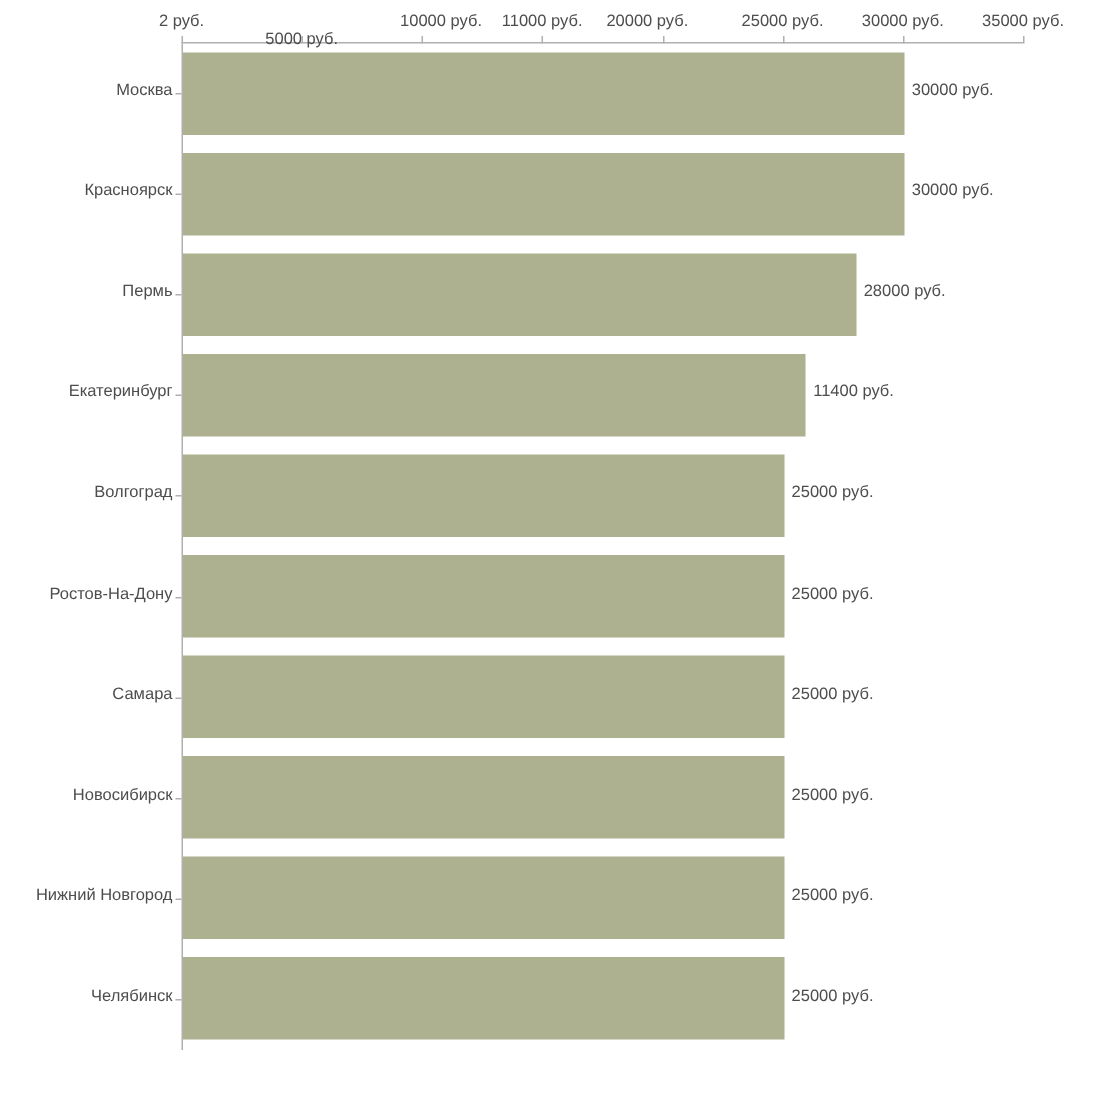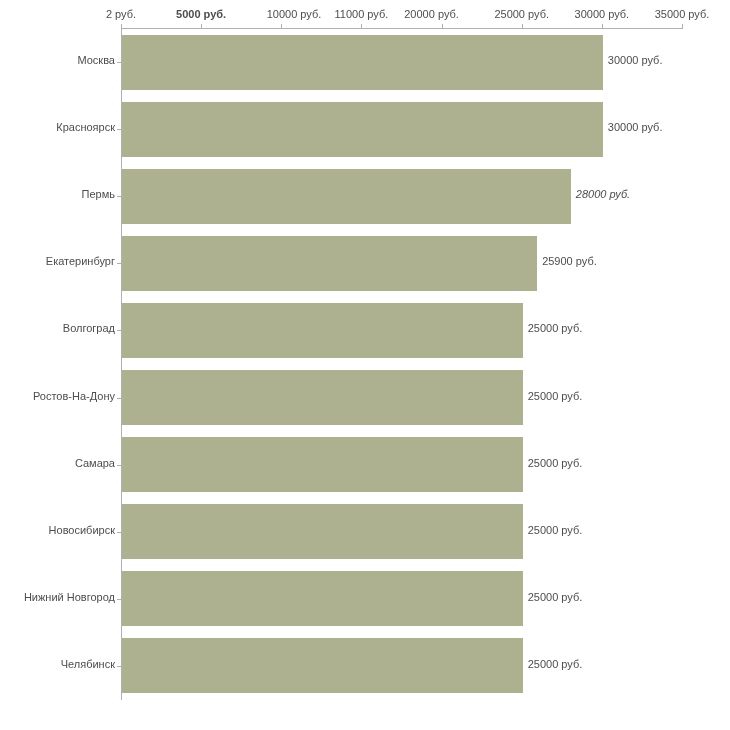--- a/index.html
+++ b/index.html
@@ -63,21 +63,21 @@
 </style>
 </head>
 <body>
 
 <div id="chart">
     <div class="axis-line" style="left: 121px; top: 28px; width: 561px; height: 1px;"></div>
     <div class="axis-line" style="left: 121px; top: 29px; width: 1px; height: 671px;"></div>
     <div class="tick" style="left: 121px; top: 24px; height: 5px;"></div>
     <div class="axis-label" style="left: 61px; top: 8px; width: 120px;">2 руб.</div>
     <div class="tick" style="left: 201px; top: 24px; height: 5px;"></div>
-    <div class="axis-label" style="left: 141.143px; top: 8px; width: 120px; font-weight: bold;">5000 руб.</div>
+    <div class="axis-label" style="left: 141.143px; top: 20px; width: 120px;">5000 руб.</div>
     <div class="tick" style="left: 281px; top: 24px; height: 5px;"></div>
     <div class="axis-label" style="left: 234px; top: 8px; width: 120px;">10000 руб.</div>
     <div class="tick" style="left: 361px; top: 24px; height: 5px;"></div>
     <div class="axis-label" style="left: 301.429px; top: 8px; width: 120px;">11000 руб.</div>
     <div class="tick" style="left: 442px; top: 24px; height: 5px;"></div>
     <div class="axis-label" style="left: 381.571px; top: 8px; width: 100px;">20000 руб.</div>
     <div class="tick" style="left: 522px; top: 24px; height: 5px;"></div>
     <div class="axis-label" style="left: 461.714px; top: 8px; width: 120px;">25000 руб.</div>
     <div class="tick" style="left: 602px; top: 24px; height: 5px;"></div>
     <div class="axis-label" style="left: 541.857px; top: 8px; width: 120px;">30000 руб.</div>
@@ -87,25 +87,25 @@
     <div class="cat-tick" style="left: 117px; top: 62px;"></div>
     <div class="cat-label" style="left: -185px; top: 54px; width: 300px;">Москва</div>
     <div class="bar-value" style="left: 607.857px; top: 54px;">30000 руб.</div>
     <div class="bar" style="left: 122px; top: 101.6px; width: 480.857px; height: 55px; background: rgb(174, 177, 143);"></div>
     <div class="cat-tick" style="left: 117px; top: 129px;"></div>
     <div class="cat-label" style="left: -185px; top: 121.1px; width: 300px;">Красноярск</div>
     <div class="bar-value" style="left: 607.857px; top: 121.1px;">30000 руб.</div>
     <div class="bar" style="left: 122px; top: 168.7px; width: 448.8px; height: 55px; background: rgb(174, 177, 143);"></div>
     <div class="cat-tick" style="left: 117px; top: 196px;"></div>
     <div class="cat-label" style="left: -185px; top: 188.2px; width: 300px;">Пермь</div>
-    <div class="bar-value" style="left: 575.8px; top: 188.2px; font-style: italic;">28000 руб.</div>
+    <div class="bar-value" style="left: 575.8px; top: 188.2px;">28000 руб.</div>
     <div class="bar" style="left: 122px; top: 235.8px; width: 415.14px; height: 55px; background: rgb(174, 177, 143);"></div>
     <div class="cat-tick" style="left: 117px; top: 263px;"></div>
     <div class="cat-label" style="left: -185px; top: 255.3px; width: 300px;">Екатеринбург</div>
-    <div class="bar-value" style="left: 542.14px; top: 255.3px;">25900 руб.</div>
+    <div class="bar-value" style="left: 542.14px; top: 255.3px;">11400 руб.</div>
     <div class="bar" style="left: 122px; top: 302.9px; width: 400.714px; height: 55px; background: rgb(174, 177, 143);"></div>
     <div class="cat-tick" style="left: 117px; top: 330px;"></div>
     <div class="cat-label" style="left: -185px; top: 322.4px; width: 300px;">Волгоград</div>
     <div class="bar-value" style="left: 527.714px; top: 322.4px;">25000 руб.</div>
     <div class="bar" style="left: 122px; top: 370px; width: 400.714px; height: 55px; background: rgb(174, 177, 143);"></div>
     <div class="cat-tick" style="left: 117px; top: 398px;"></div>
     <div class="cat-label" style="left: -185px; top: 389.5px; width: 300px;">Ростов-На-Дону</div>
     <div class="bar-value" style="left: 527.714px; top: 389.5px;">25000 руб.</div>
     <div class="bar" style="left: 122px; top: 437.1px; width: 400.714px; height: 55px; background: rgb(174, 177, 143);"></div>
     <div class="cat-tick" style="left: 117px; top: 465px;"></div>

